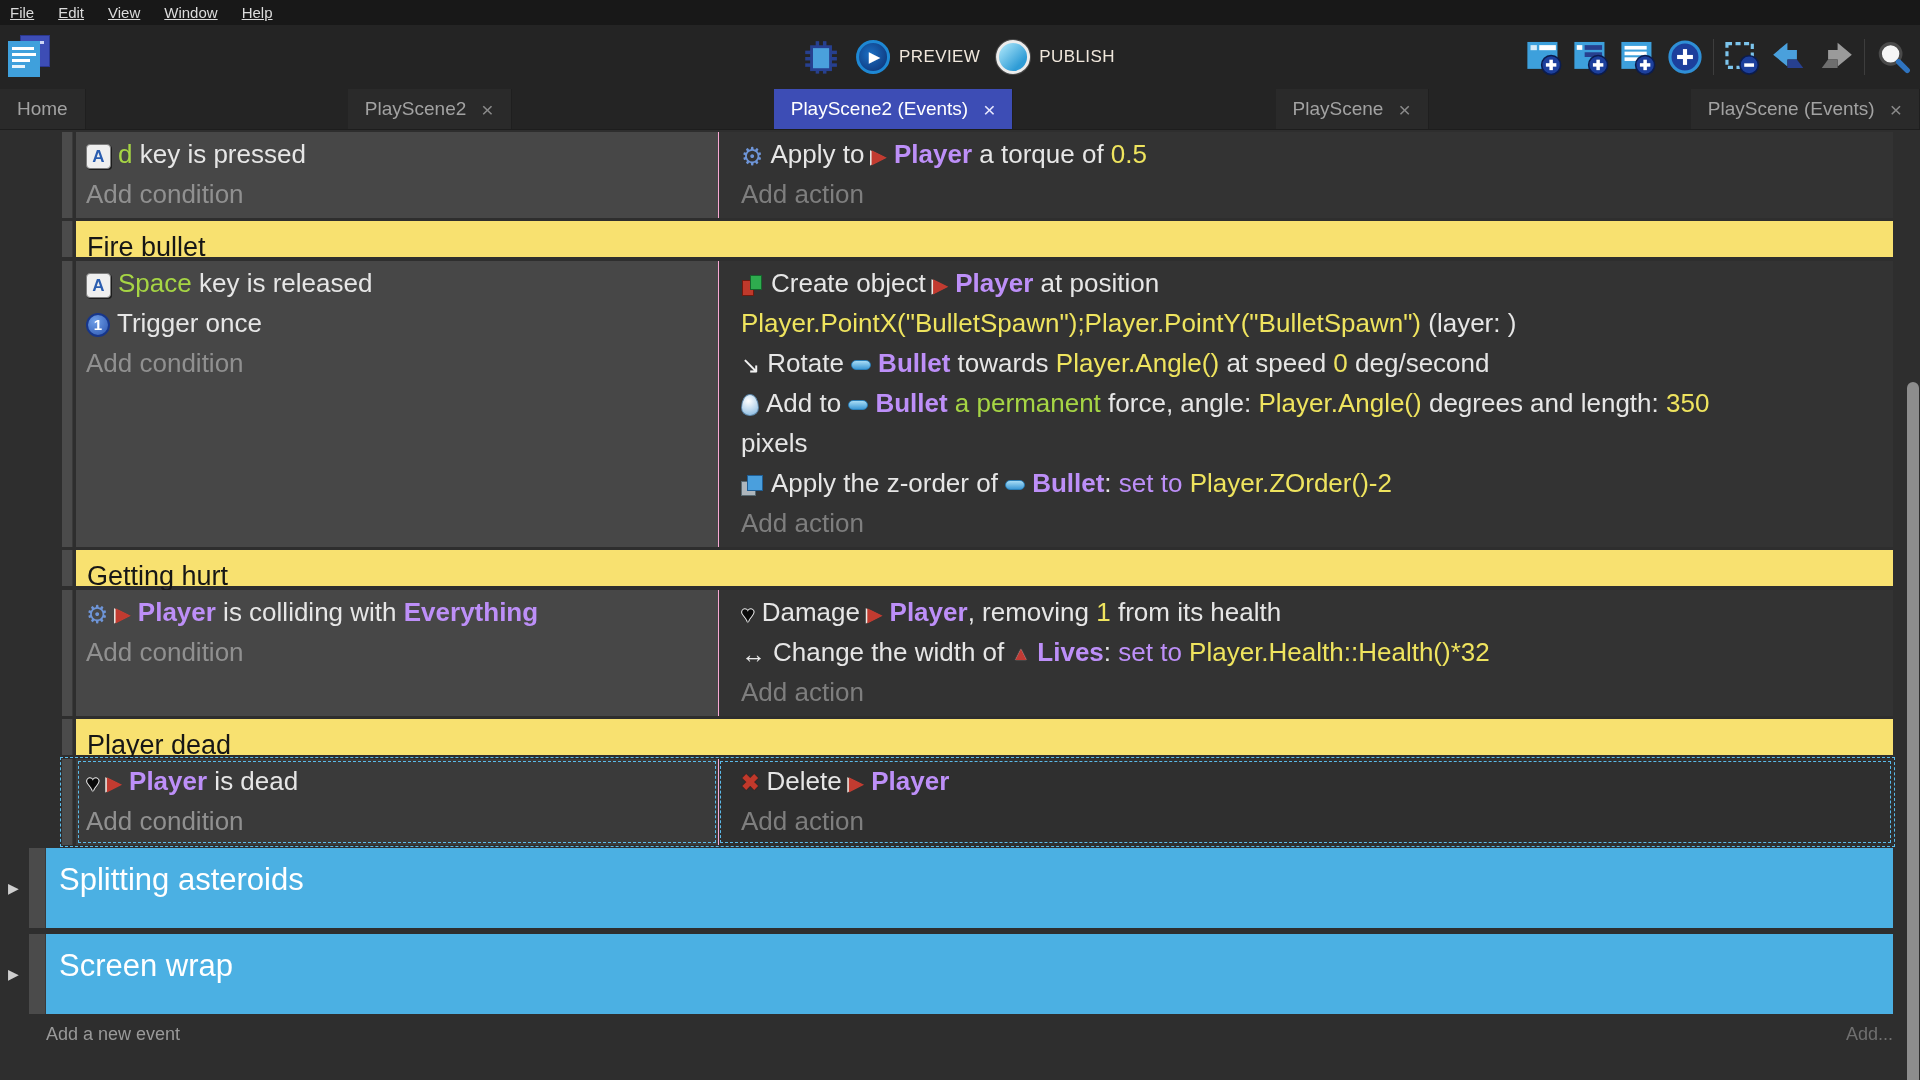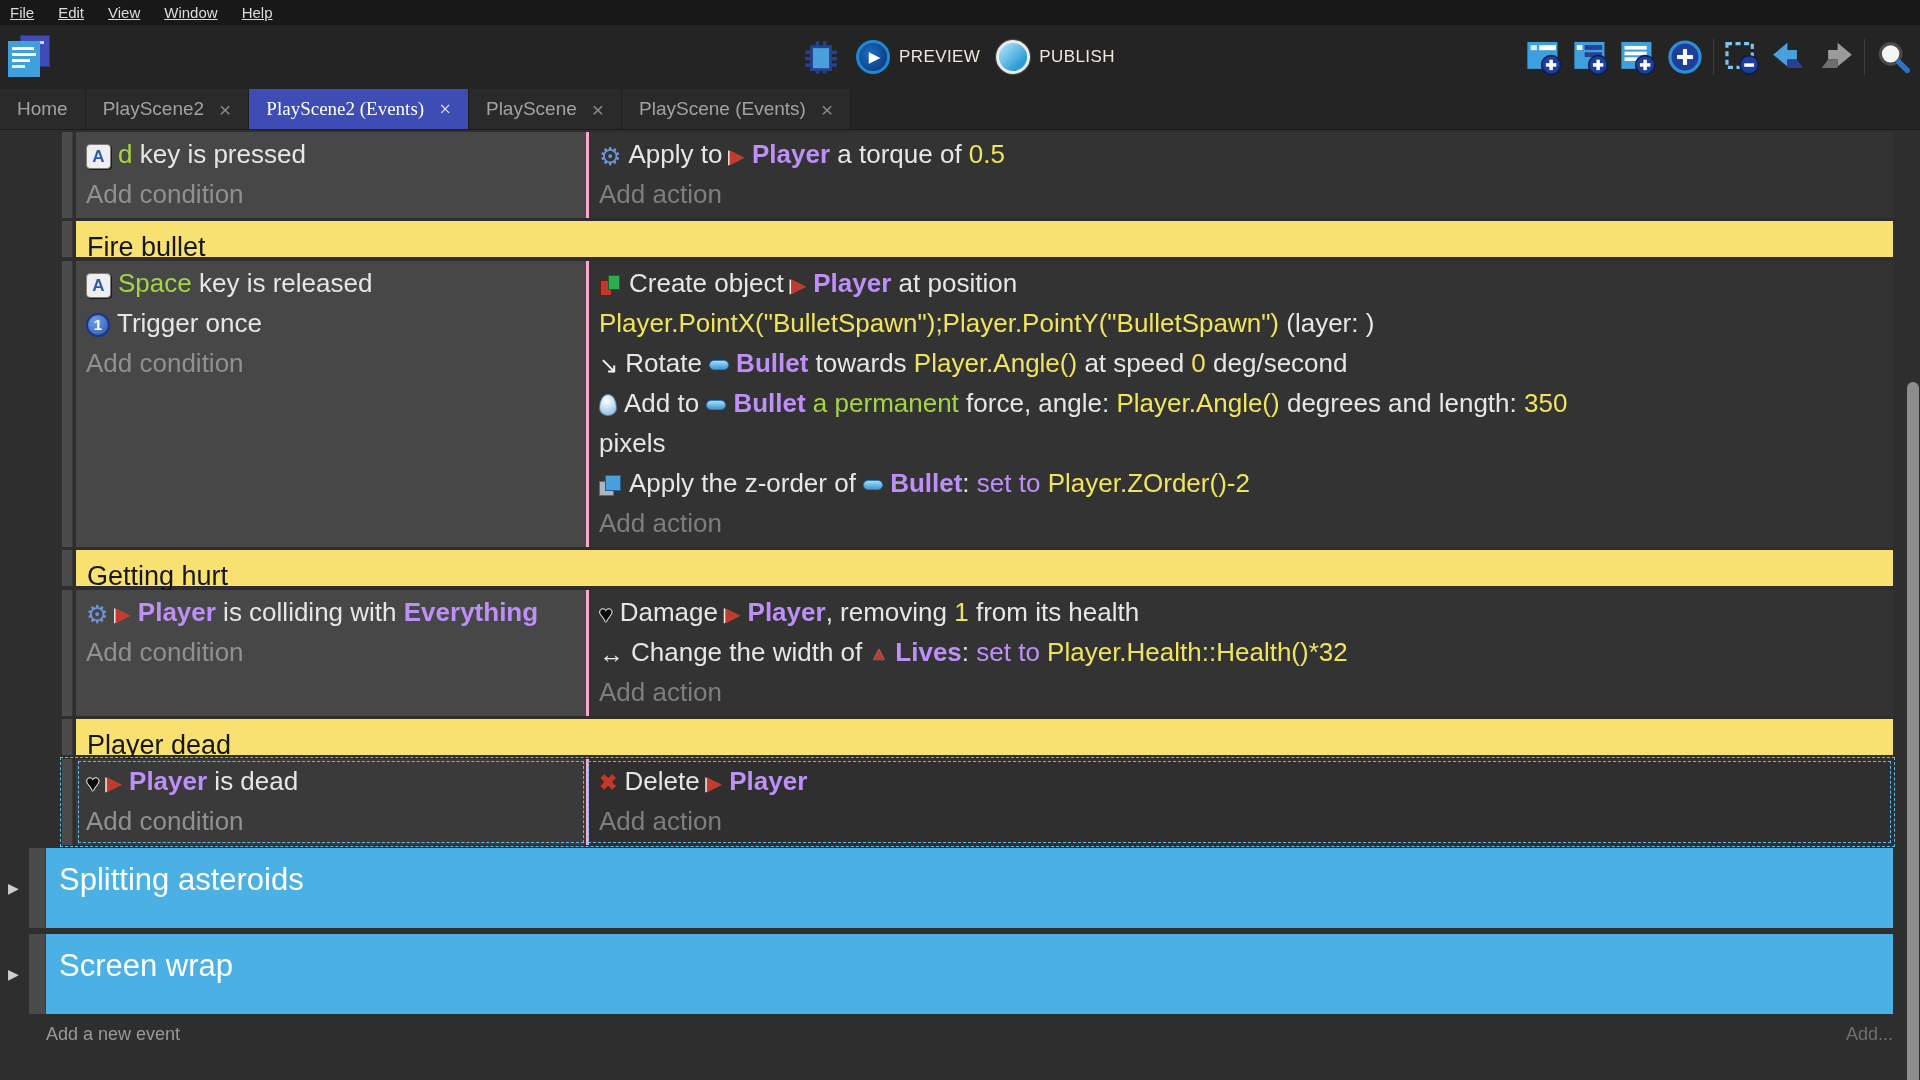--- a/index.html
+++ b/index.html
@@ -27,32 +27,32 @@
   .tb-label { color:#f0e7dc; font-size:17px; letter-spacing:.4px; font-family:"Liberation Sans",sans-serif; }
   .play-circle { width:34px; height:34px; border-radius:50%; background:radial-gradient(circle at 40% 40%, #1a6fc4, #0d2d6e);
     border:3px solid #1e88d4; color:#fff; font-size:15px; display:flex; align-items:center; justify-content:center; padding-left:3px; }
   .globe-circle { width:34px; height:34px; border-radius:50%; background:linear-gradient(135deg,#9adcf5 15%,#2f9cd6 75%);
     border:3px solid #ececec; box-shadow:0 0 0 1px #4a4a4a; }
   .tb-right { margin-left:auto; display:flex; align-items:center; gap:9px; padding-right:8px; }
   .tb-icon { width:38px; height:38px; display:flex; align-items:center; justify-content:center; cursor:pointer; }
   .tb-sep { width:1px; height:36px; background:#3d3d3d; }
 
   
-  .tabbar { height:41px; background:#242424; display:flex; align-items:stretch; flex:none; border-bottom:1px solid #1d1d1d; }
+  .tabbar { height:41px; background:#242424; display:flex; align-items:stretch; flex:none; border-bottom:1px solid #1d1d1d;justify-content:space-between; }
   .tab { display:flex; align-items:center; padding:0 17px; font-size:19px; color:#a2a2a2; gap:15px; cursor:pointer; background:#2a2a2a; border-right:1px solid #1f1f1f; }
-  .tab.active { background:#3d4db5; color:#ffffff;font-family:Liberation Serif, serif; }
+  .tab.active { background:#3d4db5; color:#ffffff; }
   .tab-close { font-size:21px; color:#8a8a8a; line-height:1; }
   .tab.active .tab-close { color:#e8e8ff; }
 
   
   .sheet { position:relative; flex:1; background:#2e2e2e; overflow:hidden; padding-top:2px; }
   .row-event { display:flex; margin:0 27px 3px 62px; }
   .handle { width:11px; flex:none; background:#4b4b4b; border-right:1px solid #3a3a3a; margin-right:3px; }
-  .cond { width:510px; flex:none; background:#474747; padding:2px 0 4px 0; }
-  .acts { flex:1; background:#333333; padding:2px 0 4px 4px; border-left:3px solid #f9a8d4; }
+  .cond { width:642px; flex:none; background:#474747; padding:2px 0 4px 0; }
+  .acts { flex:1; background:#333333; padding:2px 0 4px 16px; border-left:1px solid #f9a8d4; }
   .line { font-size:26px; line-height:40px; color:#e6e6e6; }
   .cond .line { padding-left:10px; }
   .acts .line { padding-left:6px; }
   .addline-cond { color:#909090; }
   .addline-act { color:#7e7e7e; }
   .row-event.selected { outline:1px dashed #5bbbea; outline-offset:1px; }
   .row-event.selected .cond, .row-event.selected .acts { outline:1px dashed #5bbbea; outline-offset:-3px; background:#3a3a3a; }
   .row-event.selected .acts { background:#2f2f2f; }
 
   .row-comment { display:flex; margin:0 27px 4px 62px; }

